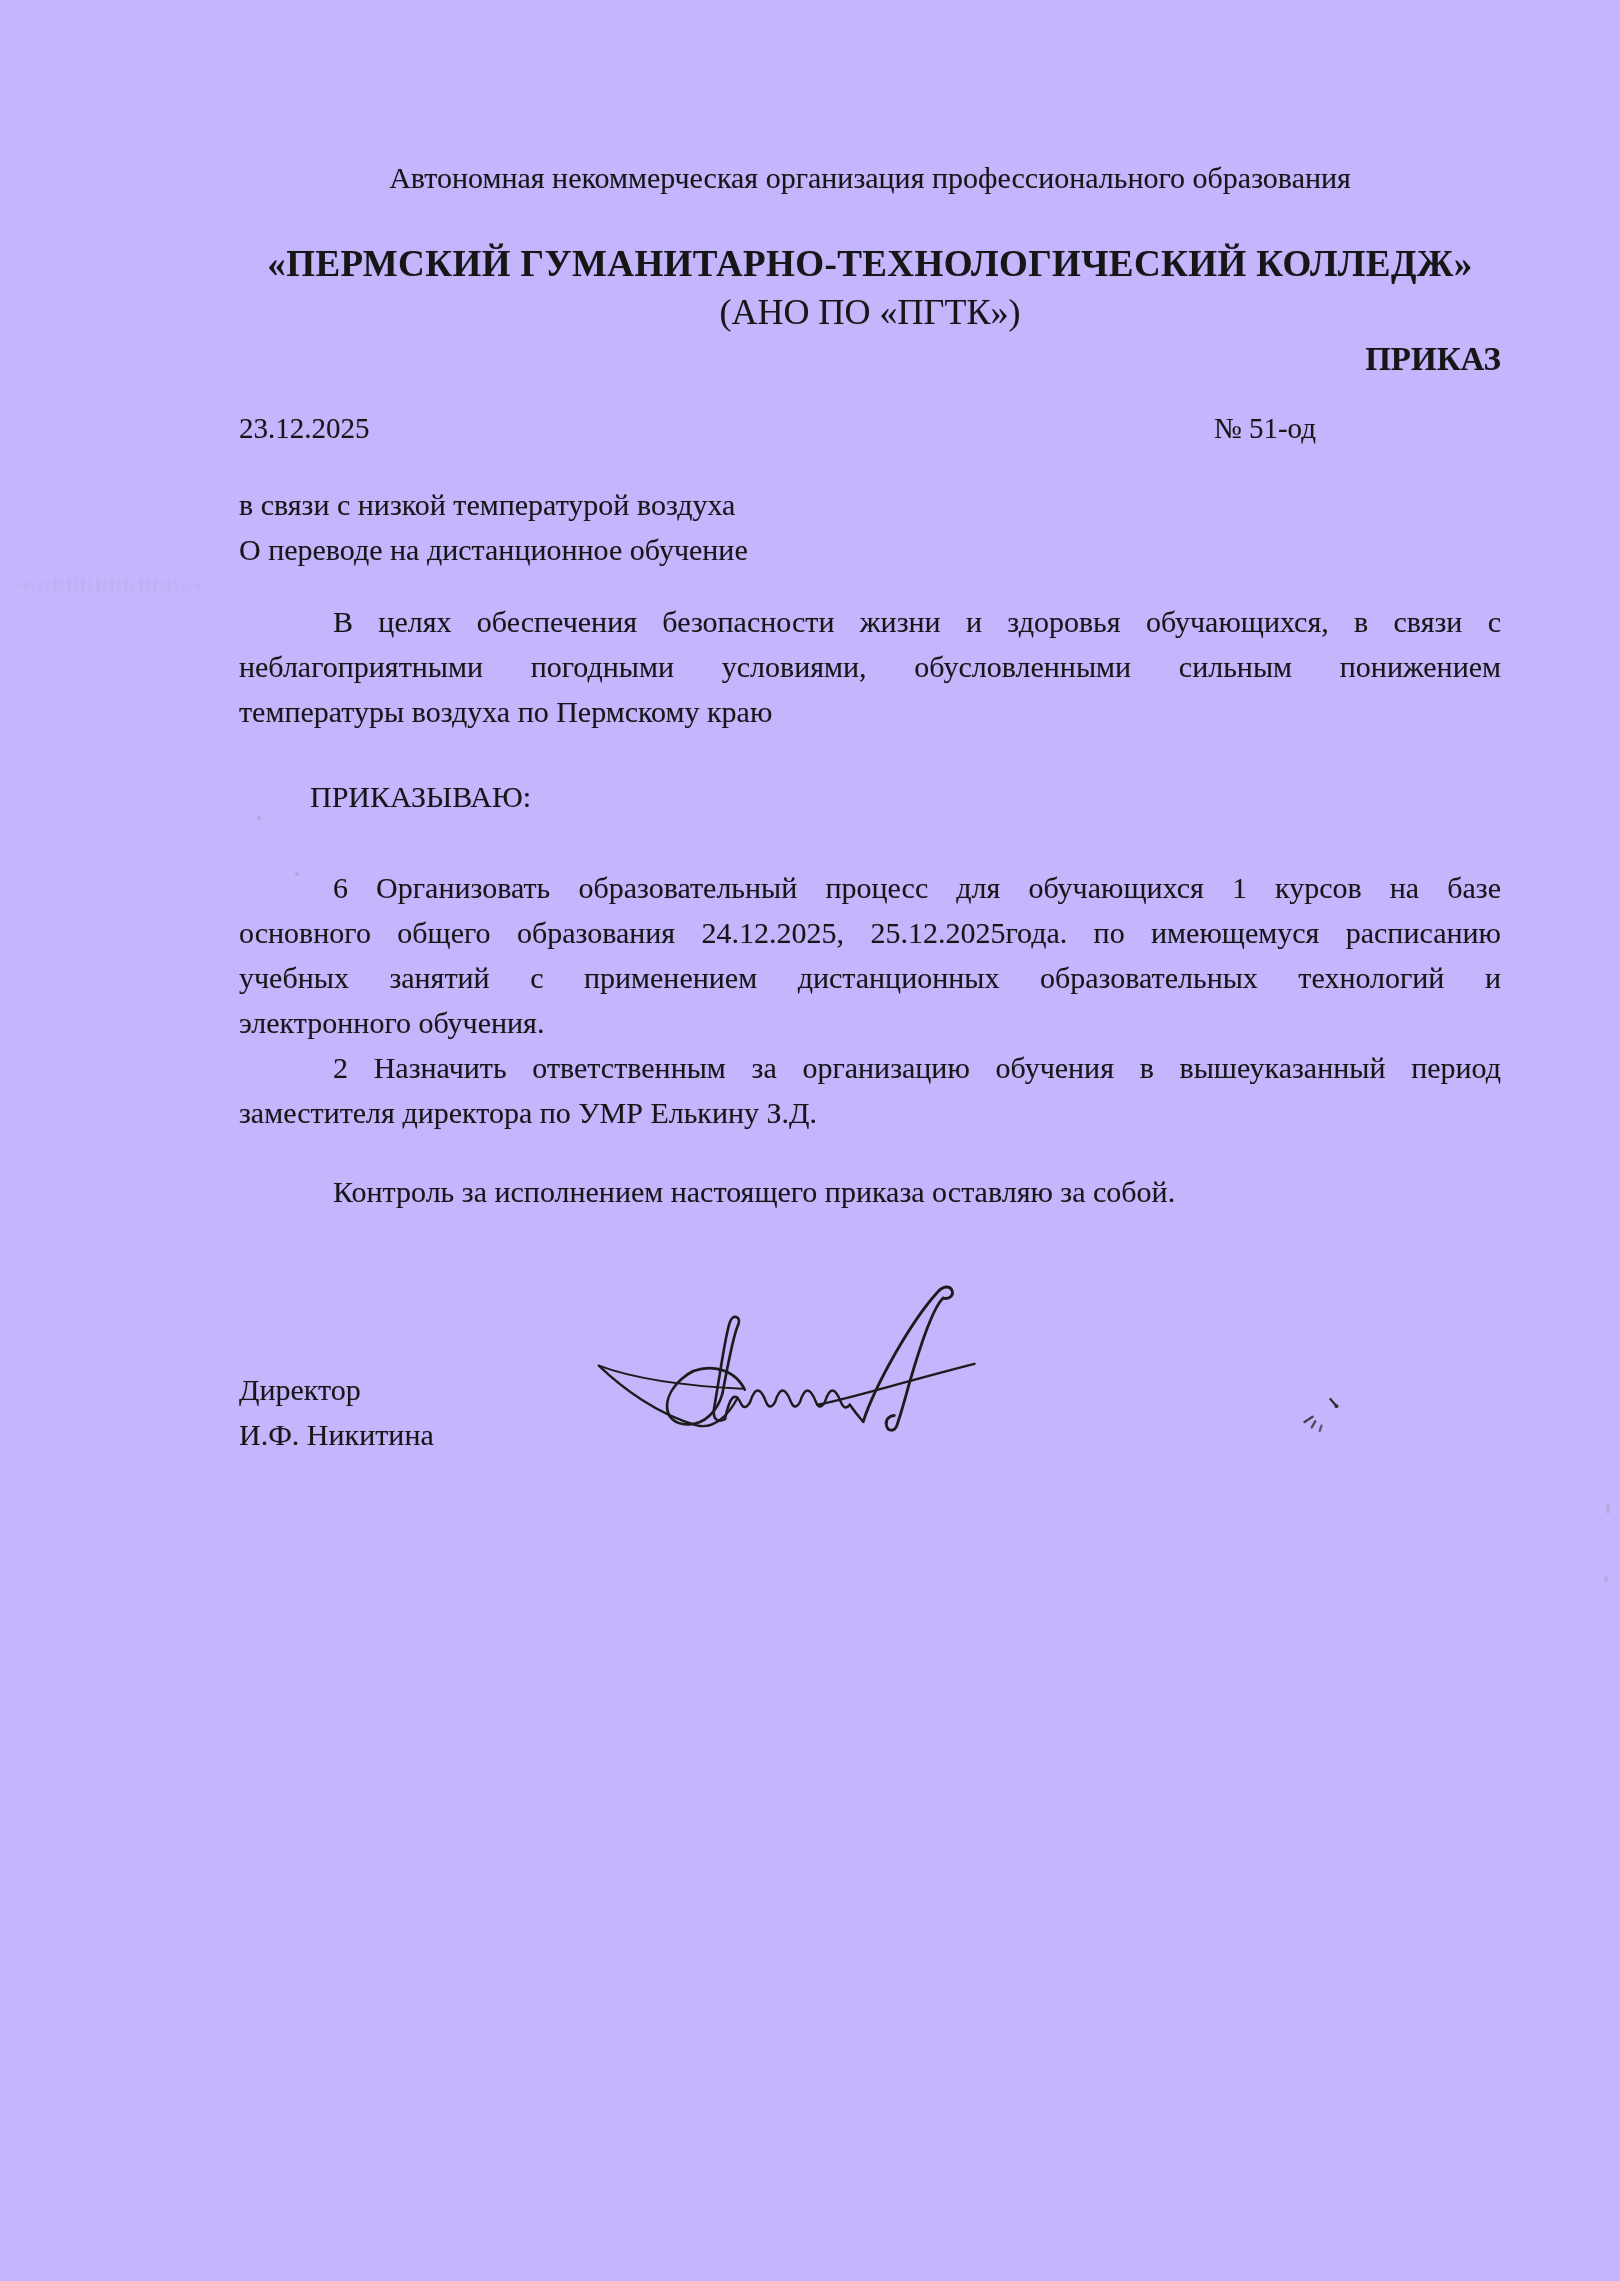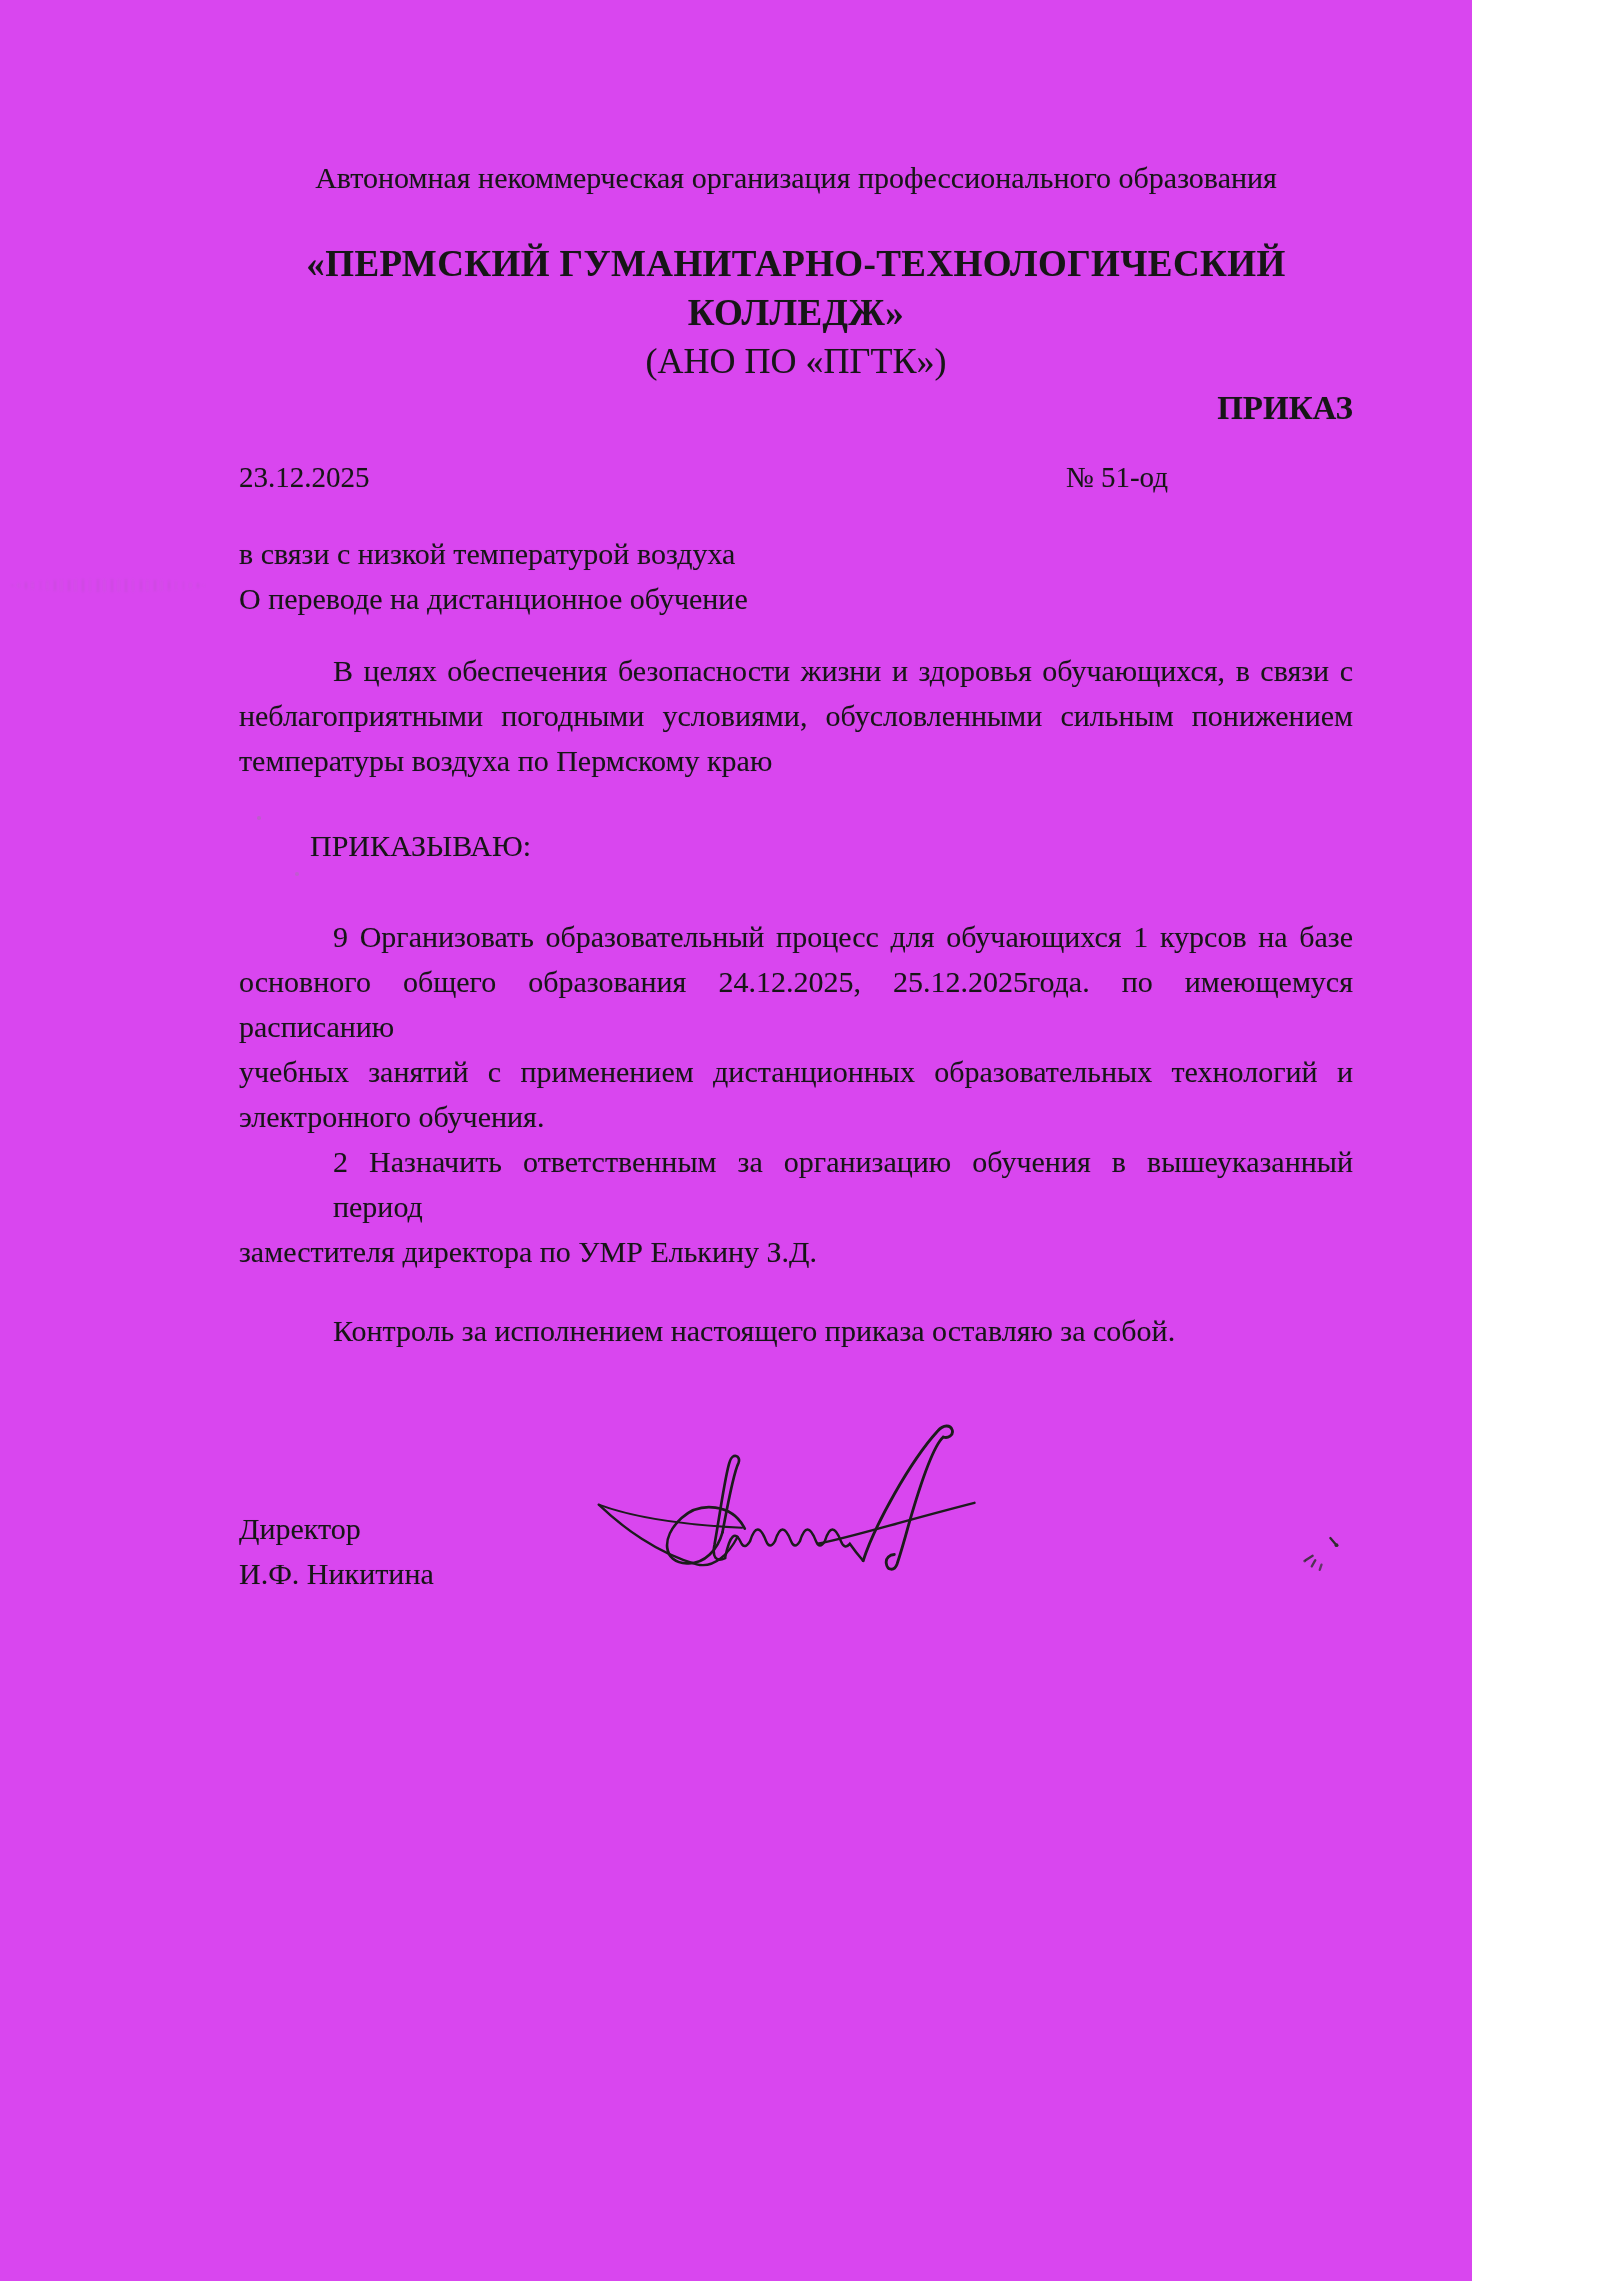--- a/index.html
+++ b/index.html
@@ -1,20 +1,20 @@
 <!DOCTYPE html>
 <html lang="ru" style="font-size:14.3px"><head>
 <meta charset="utf-8">
 <style>
   html, body { margin: 0; padding: 0; background: #ffffff; }
   .page {
     position: relative;
-    width: 1472px;
+    width: 1620px;
     height: 2281px;
-    background: #d946ef;
+    background: #c4b5fd;
     box-sizing: border-box;
     padding: 0 119px 0 239px;
     overflow: hidden;
     font-family: "Liberation Serif", "DejaVu Serif", serif;
     color: #161616;
     text-shadow: 0 0 0.9px rgba(0,0,0,0.22);
   }
   
   .org-header { margin-top: 157px; text-align: center; }
   .org-type  { font-size: 30px; line-height: 42px; }
@@ -87,21 +87,21 @@
   <div class="preamble">
     <div class="body-line jl indent">В целях обеспечения безопасности жизни и здоровья обучающихся, в связи с</div>
     <div class="body-line jl">неблагоприятными погодными условиями, обусловленными сильным понижением</div>
     <div class="body-line">температуры воздуха по Пермскому краю</div>
   </div>
 
   <div class="order-kw">ПРИКАЗЫВАЮ:</div>
 
   <div class="order-items">
     <div>
-      <div class="body-line jl indent">9 Организовать образовательный процесс для обучающихся 1 курсов на базе</div>
+      <div class="body-line jl indent">6 Организовать образовательный процесс для обучающихся 1 курсов на базе</div>
       <div class="body-line jl">основного общего образования 24.12.2025, 25.12.2025года. по имеющемуся расписанию</div>
       <div class="body-line jl">учебных занятий с применением дистанционных образовательных технологий и</div>
       <div class="body-line">электронного обучения.</div>
     </div>
     <div>
       <div class="body-line jl indent">2 Назначить ответственным за организацию обучения в вышеуказанный период</div>
       <div class="body-line">заместителя директора по УМР Елькину З.Д.</div>
     </div>
   </div>
 

